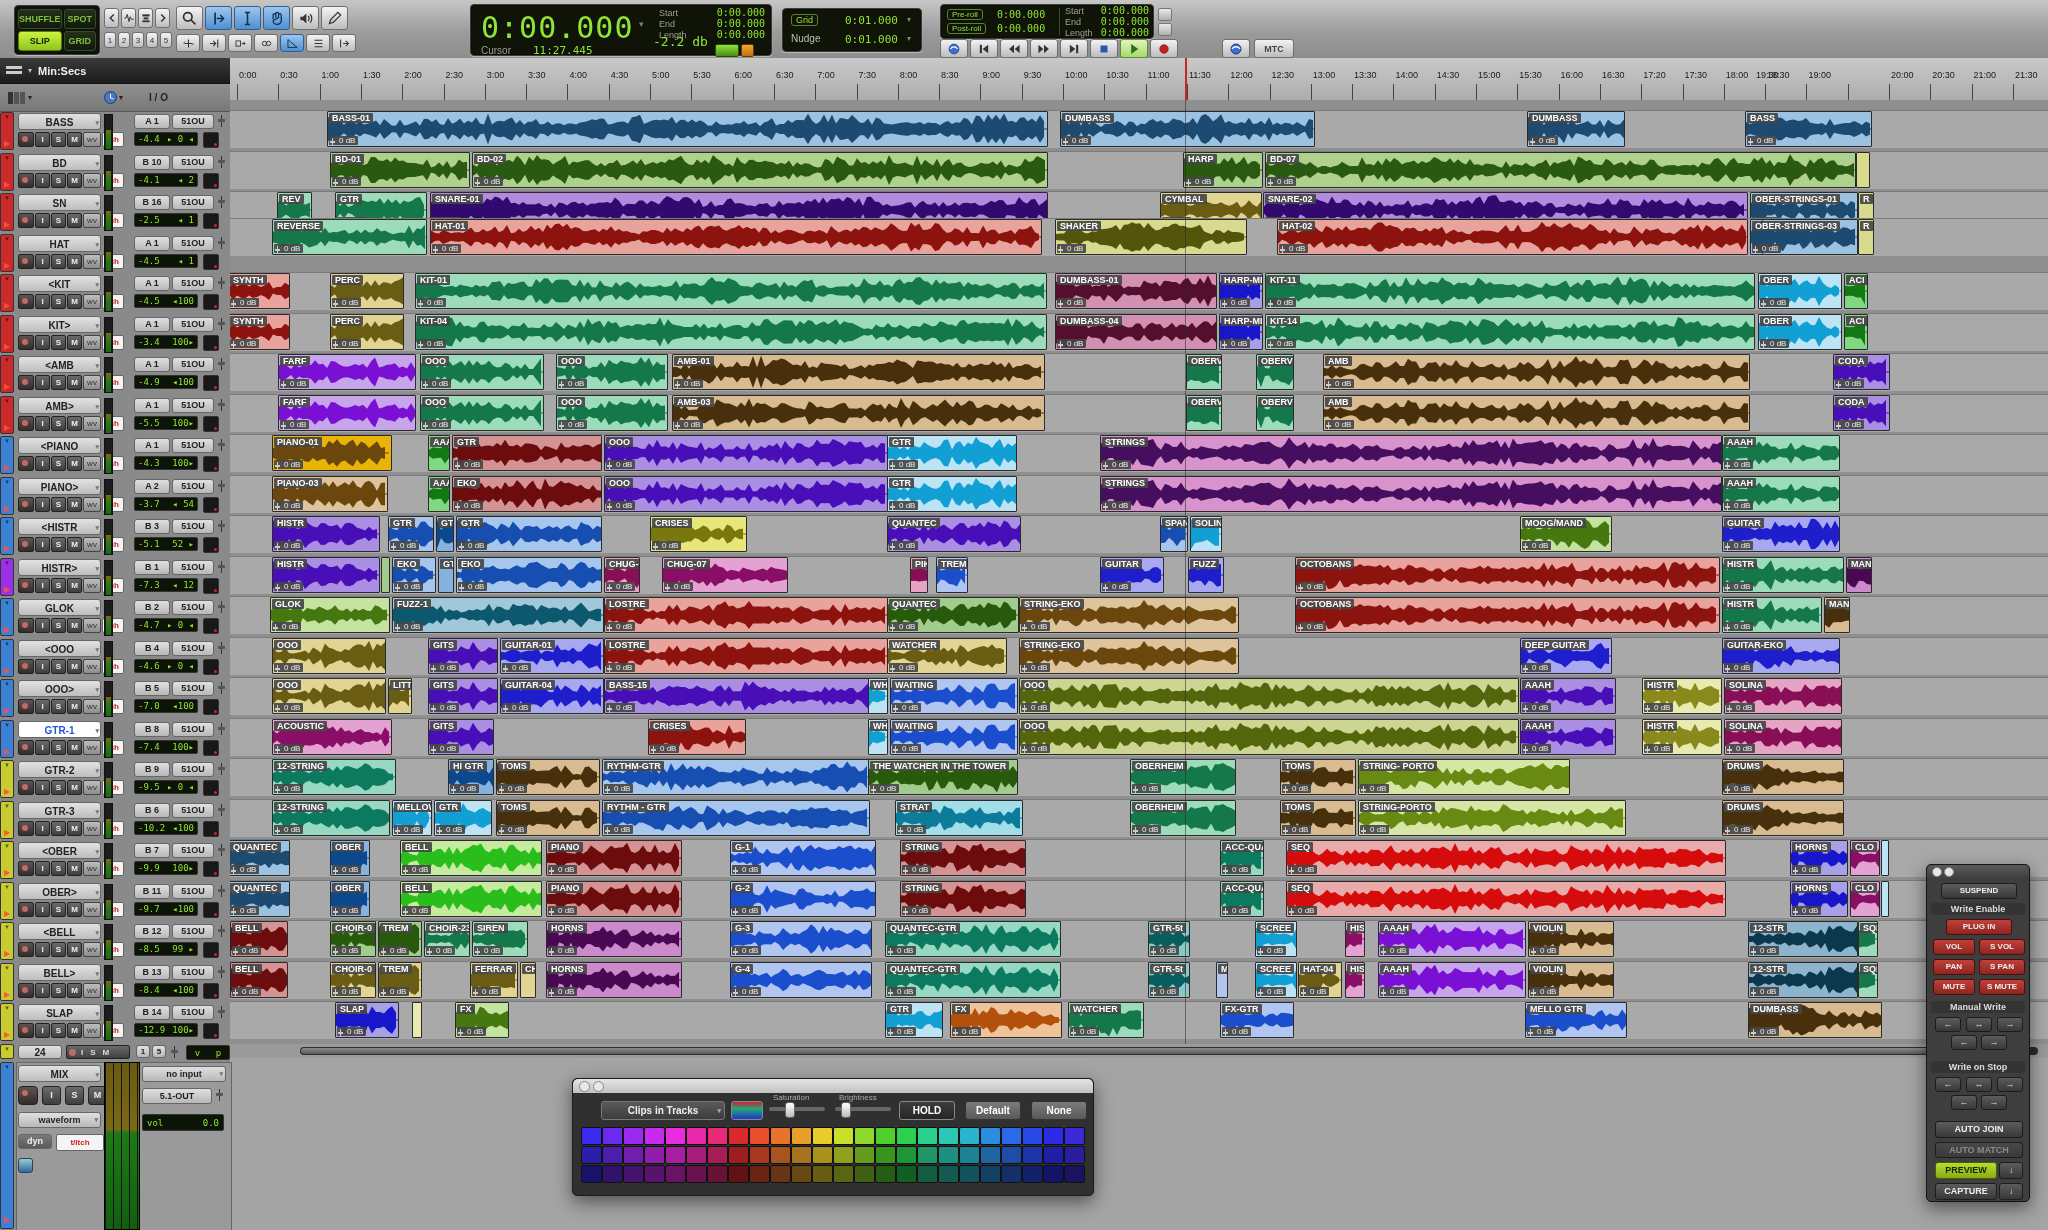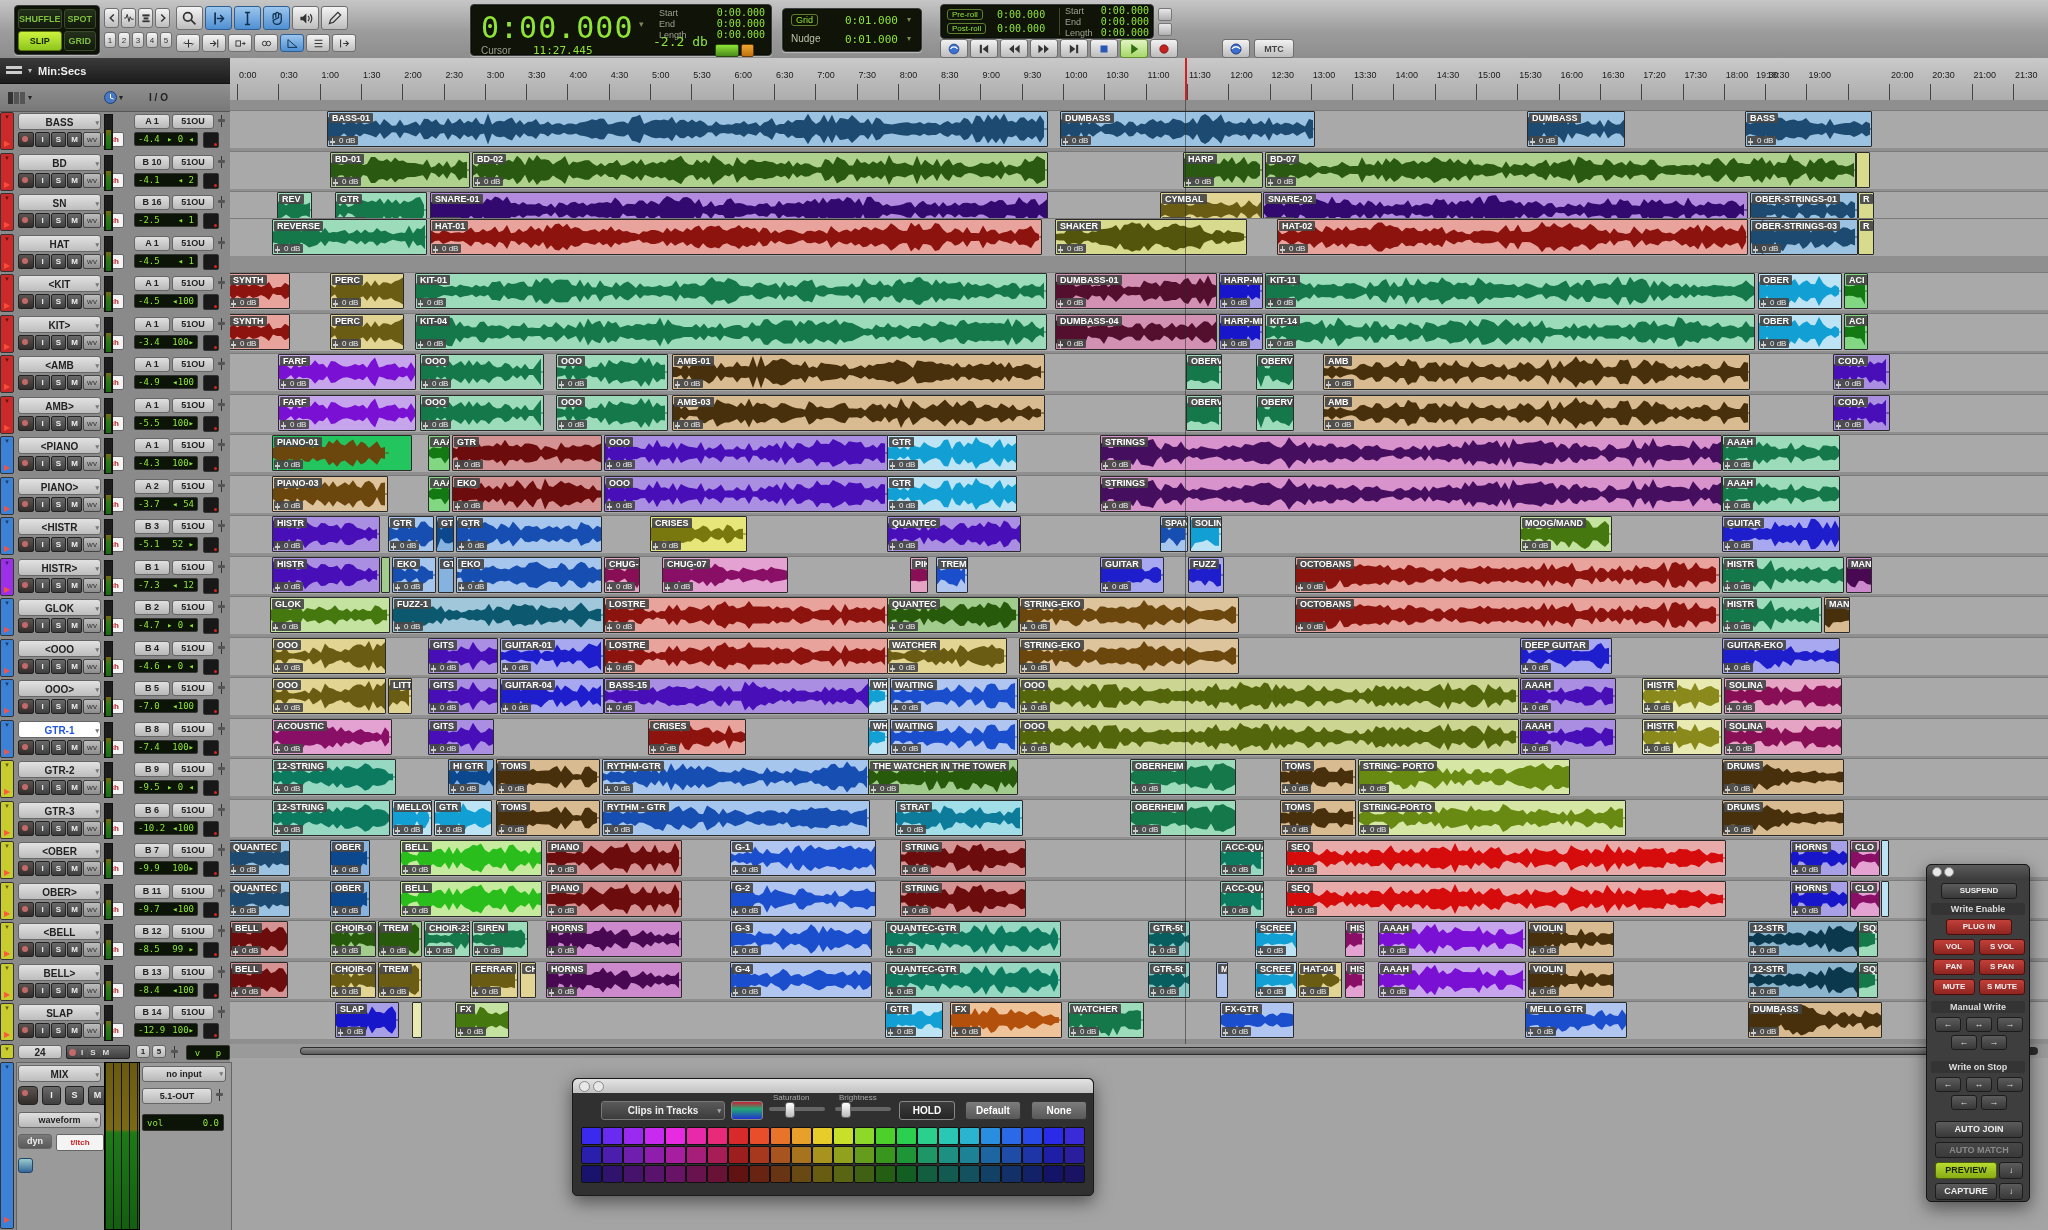--- a/index.html
+++ b/index.html
@@ -856,21 +856,21 @@
       <div class="clip" style="left: 1603px; width: 57px; background: rgb(169, 142, 226);">
         <svg width="57" height="34" preserveAspectRatio="none">
           <rect x="0" y="16.5" width="57" height="1" fill="#480fb8"></rect>
           <path d="M0,17 L0,9.2 4,8.9 8,11.1 12,6.5 16,12.4 20,5.2 24,12.4 28,10.6 32,12.0 36,6.1 40,9.4 44,7.2 48,8.3 52,3.7 L52,30.3 48,25.7 44,26.8 40,24.6 36,27.9 32,22.0 28,23.4 24,21.6 20,28.8 16,21.6 12,27.5 8,22.9 4,25.1 0,24.8 Z" fill="#480fb8"></path>
         </svg>
         <div class="cliplabel">CODA</div>
         <div class="clipdb">0 dB</div>
       </div>
     </div>
     <div class="lane" style="top: 335px;">
-      <div class="clip" style="left: 42px; width: 140px; background: #22c55e;">
+      <div class="clip" style="left: 42px; width: 120px; background: #eab308;">
         <svg width="116" height="34" preserveAspectRatio="none">
           <rect x="0" y="16.5" width="116" height="1" fill="#6b470e"></rect>
           <path d="M0,17 L0,12.2 4,10.0 8,8.0 12,8.8 16,10.7 20,10.5 24,3.4 28,11.4 32,8.6 36,8.1 40,11.9 44,8.7 48,10.4 52,11.2 56,4.8 60,7.7 64,3.3 68,8.2 72,9.6 76,5.9 80,3.4 84,10.6 88,5.5 92,7.4 96,12.1 100,8.8 104,5.2 108,12.0 112,10.9 L112,23.1 108,22.0 104,28.8 100,25.2 96,21.9 92,26.6 88,28.5 84,23.4 80,30.6 76,28.1 72,24.4 68,25.8 64,30.7 60,26.3 56,29.2 52,22.8 48,23.6 44,25.3 40,22.1 36,25.9 32,25.4 28,22.6 24,30.6 20,23.5 16,23.3 12,25.2 8,26.0 4,24.0 0,21.8 Z" fill="#6b470e"></path>
         </svg>
         <div class="cliplabel">PIANO-01</div>
         <div class="clipdb">0 dB</div>
       </div>
       <div class="clip" style="left: 198px; width: 22px; background: rgb(130, 216, 130);">
         <svg width="22" height="34" preserveAspectRatio="none">
           <rect x="0" y="16.5" width="22" height="1" fill="#137a13"></rect>

